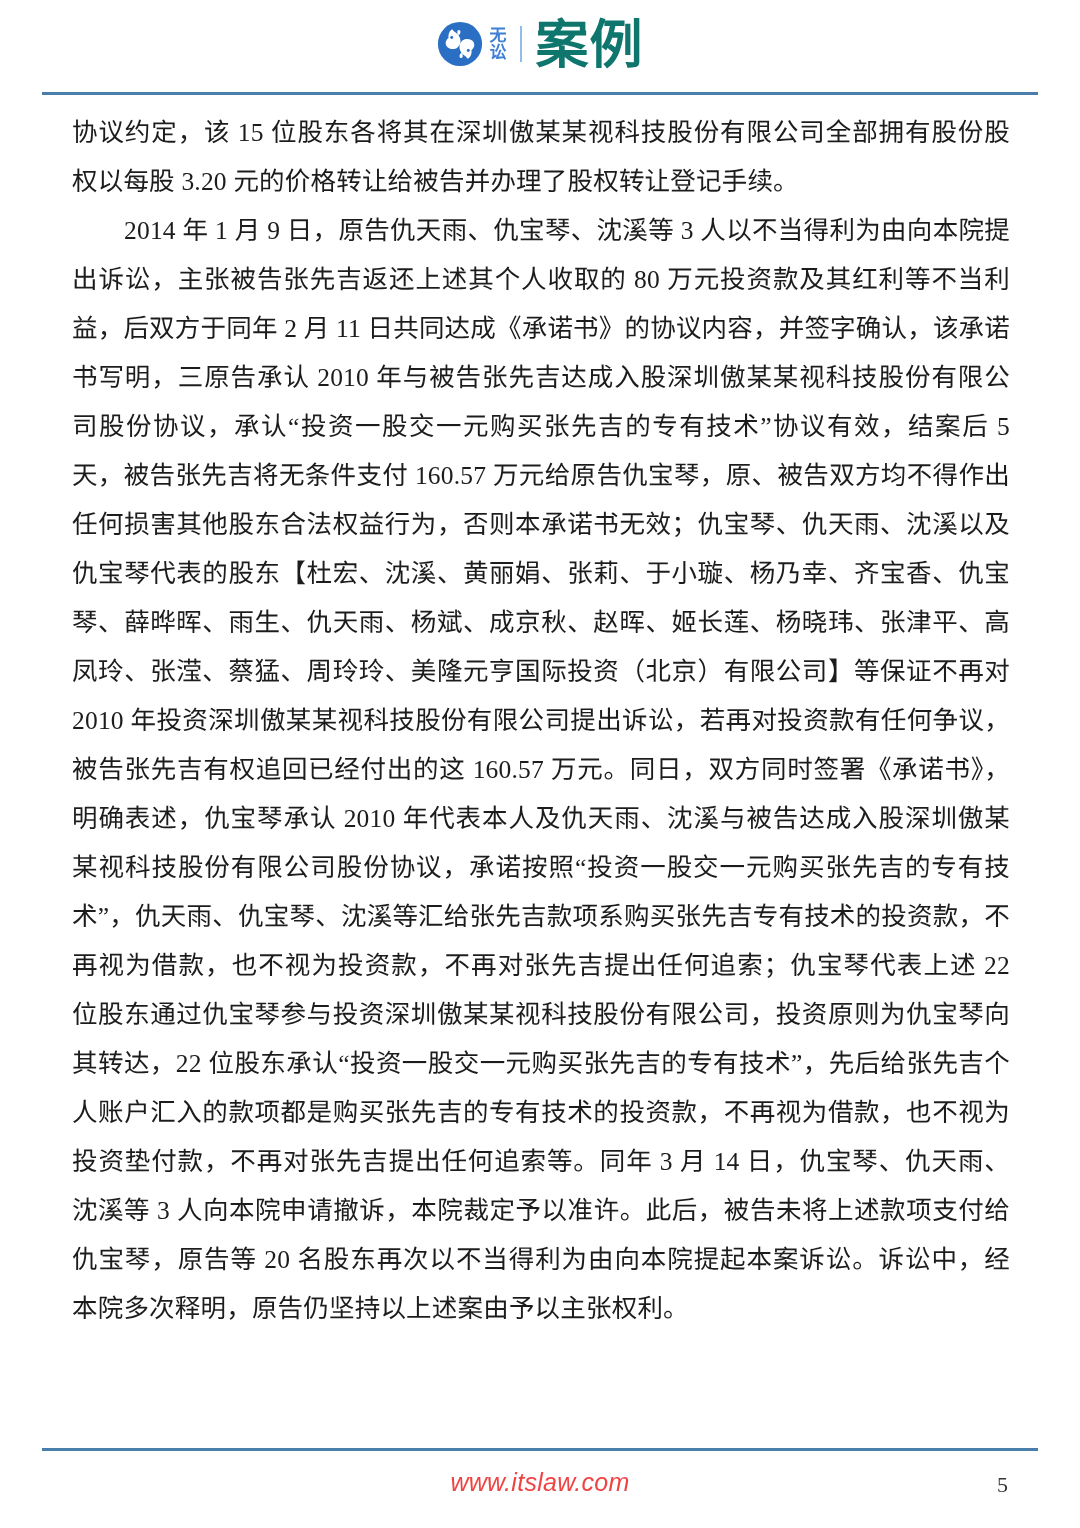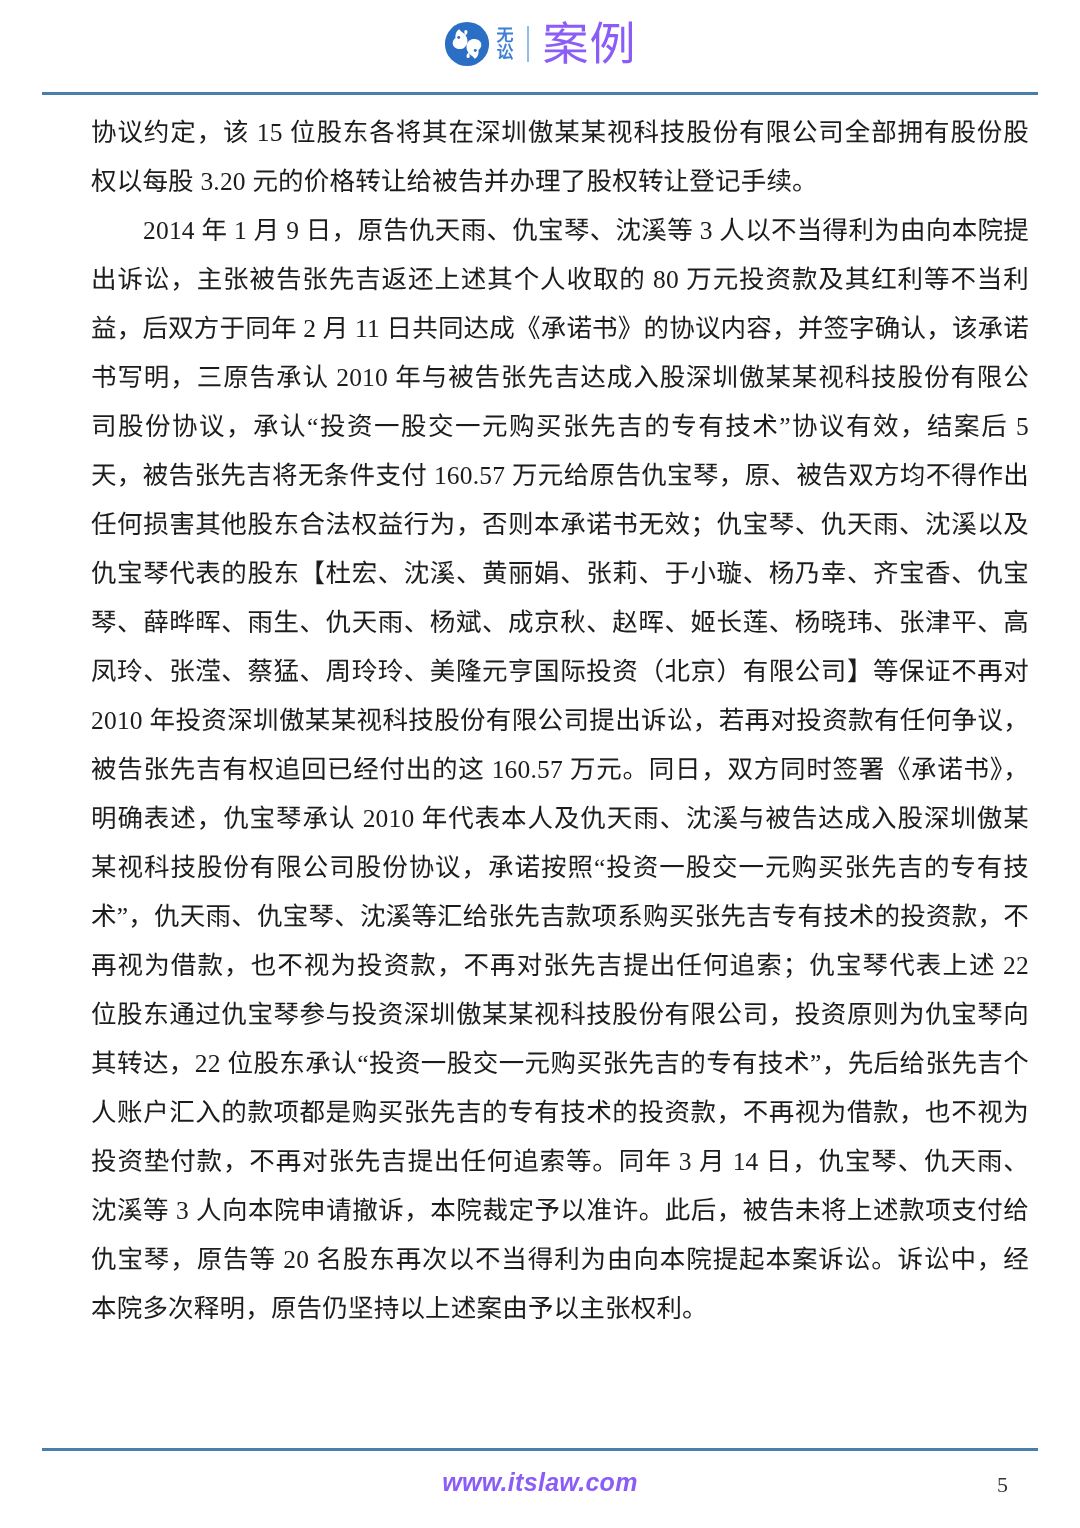--- a/index.html
+++ b/index.html
@@ -52,44 +52,43 @@
   }
   .brand-wordmark-stack span { display: block; }
   .brand-divider {
     width: 2px;
     height: 36px;
     background: #93bce8;
     margin-right: 7px;
   }
   .brand-title {
     font-family: "Liberation Sans", "DejaVu Sans", sans-serif;
-    font-size: 46px;
-    font-weight: 400;
-    color: #8b5cf6;
+    font-size: 53px;
+    font-weight: 700;
+    color: #0f766e;
     letter-spacing: 1px;
     line-height: 1;
   }
 
   .header-rule {
     position: absolute;
     left: 42px;
     right: 42px;
     top: 92px;
     height: 3px;
     background: #4a7fab;
   }
 
   
   .doc-body {
     position: absolute;
     top: 108px;
     left: 72px;
     width: 938px;
     bottom: 92px;
-    margin-left: 19px;
   }
   .para {
     margin: 0;
     font-size: 25.5px;
     line-height: 49px;
     text-align: justify;
     text-justify: inter-ideograph;
     text-align-last: left;
     letter-spacing: 0.2px;
     color: #1c1c1c;
@@ -116,23 +115,23 @@
     background: #4a7fab;
   }
   .footer-url {
     position: absolute;
     top: 30px;
     left: 0;
     right: 0;
     text-align: center;
     font-family: "Liberation Sans", "DejaVu Sans", sans-serif;
     font-style: italic;
-    font-weight: 700;
+    font-weight: 400;
     font-size: 25px;
-    color: #8b5cf6;
+    color: #ef4444;
     letter-spacing: 0.3px;
   }
   .footer-pagenum {
     position: absolute;
     top: 34px;
     right: 72px;
     font-family: "Liberation Serif", "DejaVu Serif", serif;
     font-size: 22px;
     color: #333333;
   }

